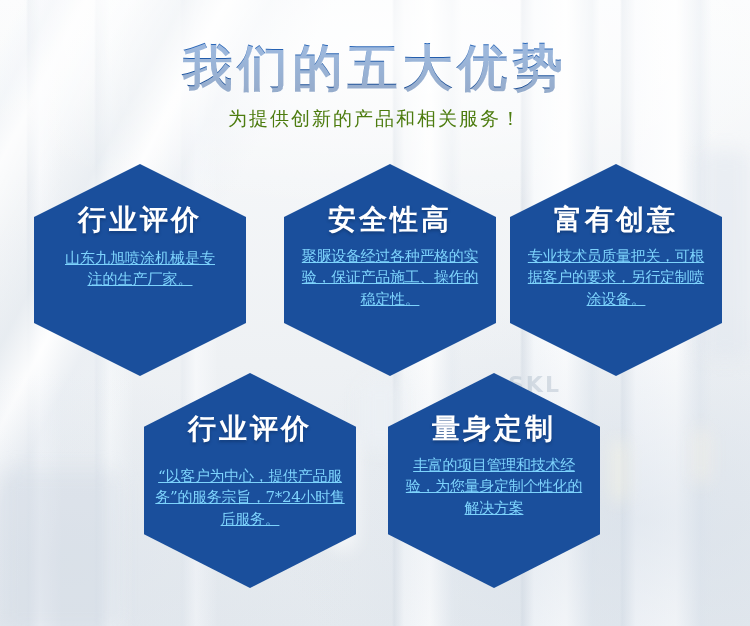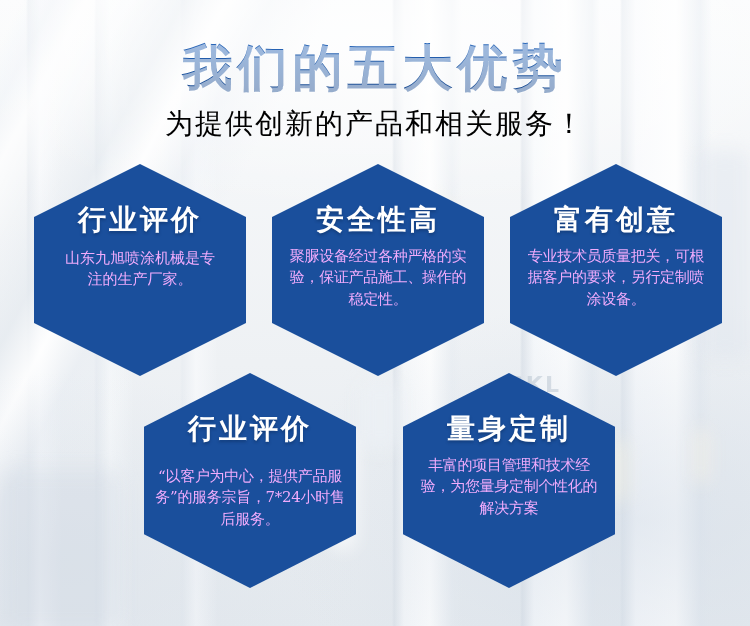--- a/index.html
+++ b/index.html
@@ -150,26 +150,26 @@
     color: #1f5aa8;
     background: linear-gradient(180deg, #2a68bb 0%, #1d55a1 55%, #17468a 100%);
     -webkit-background-clip: text;
     background-clip: text;
     -webkit-text-fill-color: transparent;
     text-shadow: 0 1px 0 rgba(255,255,255,0.55);
   }
 
   .sub-title {
     font-family: "DejaVu Sans", "Liberation Sans", sans-serif;
-    font-size: 28px;
+    font-size: 19px;
     font-weight: normal;
     letter-spacing: 2px;
     line-height: 1.2;
     margin: 11px 0 0 0;
-    color: #000000;
+    color: #4d7c0f;
   }
 
   
   .hex {
     position: absolute;
     box-sizing: border-box;
     background: #1a4f9c;
     -webkit-clip-path: polygon(50% 0%, 100% 25%, 100% 75%, 50% 100%, 0% 75%, 0% 25%);
     clip-path: polygon(50% 0%, 100% 25%, 100% 75%, 50% 100%, 0% 75%, 0% 25%);
     display: flex;
@@ -191,27 +191,28 @@
     text-shadow: 0 2px 3px rgba(10,40,85,0.45);
     margin-top: 42px;
     line-height: 1;
     white-space: nowrap;
   }
 
   .hex-body {
     font-family: "DejaVu Serif", "Liberation Serif", serif;
     font-size: 15px;
     line-height: 1.42;
-    color: #f0abfc;
+    color: #7dd3fc;
     text-align: center;
     margin-top: 14px;
     padding: 0 6px;
     width: 206px;
     box-sizing: border-box;
     letter-spacing: 0px;
+    text-decoration: underline;
   }
 
   .hex-body.tight { letter-spacing: -0.3px; }
 
   
   .watermark {
     position: absolute;
     z-index: 2;
     font-family: "DejaVu Sans", "Liberation Sans", sans-serif;
     font-weight: bold;
@@ -246,33 +247,33 @@
   <div class="head-wrap">
     <h1 class="main-title">我们的五大优势</h1>
     <p class="sub-title">为提供创新的产品和相关服务！</p>
   </div>
 
   <div class="hex row1" style="left:34px;">
     <div class="hex-title">行业评价</div>
     <div class="hex-body" style="width:170px;">山东九旭喷涂机械是专注的生产厂家。</div>
   </div>
 
-  <div class="hex row1" style="left:272px;">
+  <div class="hex row1" style="left:284px;">
     <div class="hex-title">安全性高</div>
     <div class="hex-body tight" style="width:198px; margin-top:12px;">聚脲设备经过各种严格的实验，保证产品施工、操作的稳定性。</div>
   </div>
 
   <div class="hex row1" style="left:510px;">
     <div class="hex-title">富有创意</div>
     <div class="hex-body tight" style="width:198px; margin-top:12px;">专业技术员质量把关，可根据客户的要求，另行定制喷涂设备。</div>
   </div>
 
   <div class="hex row2" style="left:144px;">
     <div class="hex-title">行业评价</div>
     <div class="hex-body tight" style="width:202px; margin-top:23px;">“以客户为中心，提供产品服务”的服务宗旨，7*24小时售后服务。</div>
   </div>
 
-  <div class="hex row2" style="left:403px;">
+  <div class="hex row2" style="left:388px;">
     <div class="hex-title">量身定制</div>
     <div class="hex-body tight" style="width:200px; margin-top:12px;">丰富的项目管理和技术经验，为您量身定制个性化的解决方案</div>
   </div>
 
 </div>
 
 </body></html>

